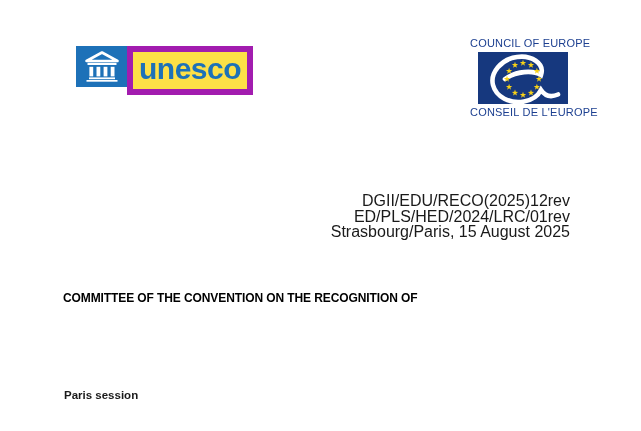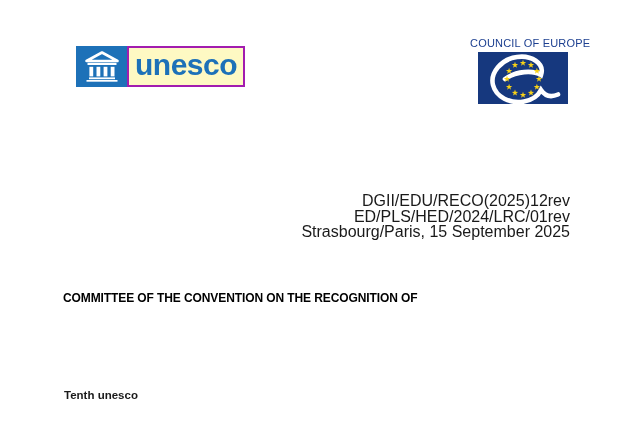--- a/index.html
+++ b/index.html
@@ -24,22 +24,22 @@
     width: 51px;
     height: 41px;
     background: #1d71b8;
     display: flex;
     align-items: center;
     justify-content: center;
   }
   .unesco-box {
     width: 114px;
     height: 37px;
-    border: 2px solid #a21caf;
-    background: #fef9c3;
+    border: 6px solid #a21caf;
+    background: #fde047;
     display: flex;
     align-items: center;
     justify-content: center;
   }
   .unesco-wordmark {
     color: #1d71b8;
     font-weight: bold;
     font-size: 30px;
     line-height: 1;
     letter-spacing: -0.5px;
@@ -142,29 +142,30 @@
         <use href="#st" x="37" y="40.9"></use>
         <use href="#st" x="31.1" y="35"></use>
         <use href="#st" x="29" y="27"></use>
         <use href="#st" x="31.1" y="19"></use>
         <use href="#st" x="37" y="13.1"></use>
         <use href="#st" x="45" y="11"></use>
         <use href="#st" x="53" y="13.1"></use>
         <use href="#st" x="58.9" y="19"></use>
       </svg>
     </div>
+    <div class="coe-label">CONSEIL DE L'EUROPE</div>
   </div>
 
   <div class="ref-block">
     <div>DGII/EDU/RECO(2025)12rev</div>
     <div>ED/PLS/HED/2024/LRC/01rev</div>
-    <div>Strasbourg/Paris, 15 September 2025</div>
+    <div>Strasbourg/Paris, 15 August 2025</div>
   </div>
 
   <h1 class="title-block" style="margin:0;">
     <div>COMMITTEE OF THE CONVENTION ON THE RECOGNITION OF</div>
   </h1>
 
   <div class="session-block">
-    <div class="session-name">Tenth unesco</div>
+    <div class="session-name">Paris session</div>
   </div>
 
 </div>
 
 </body></html>

